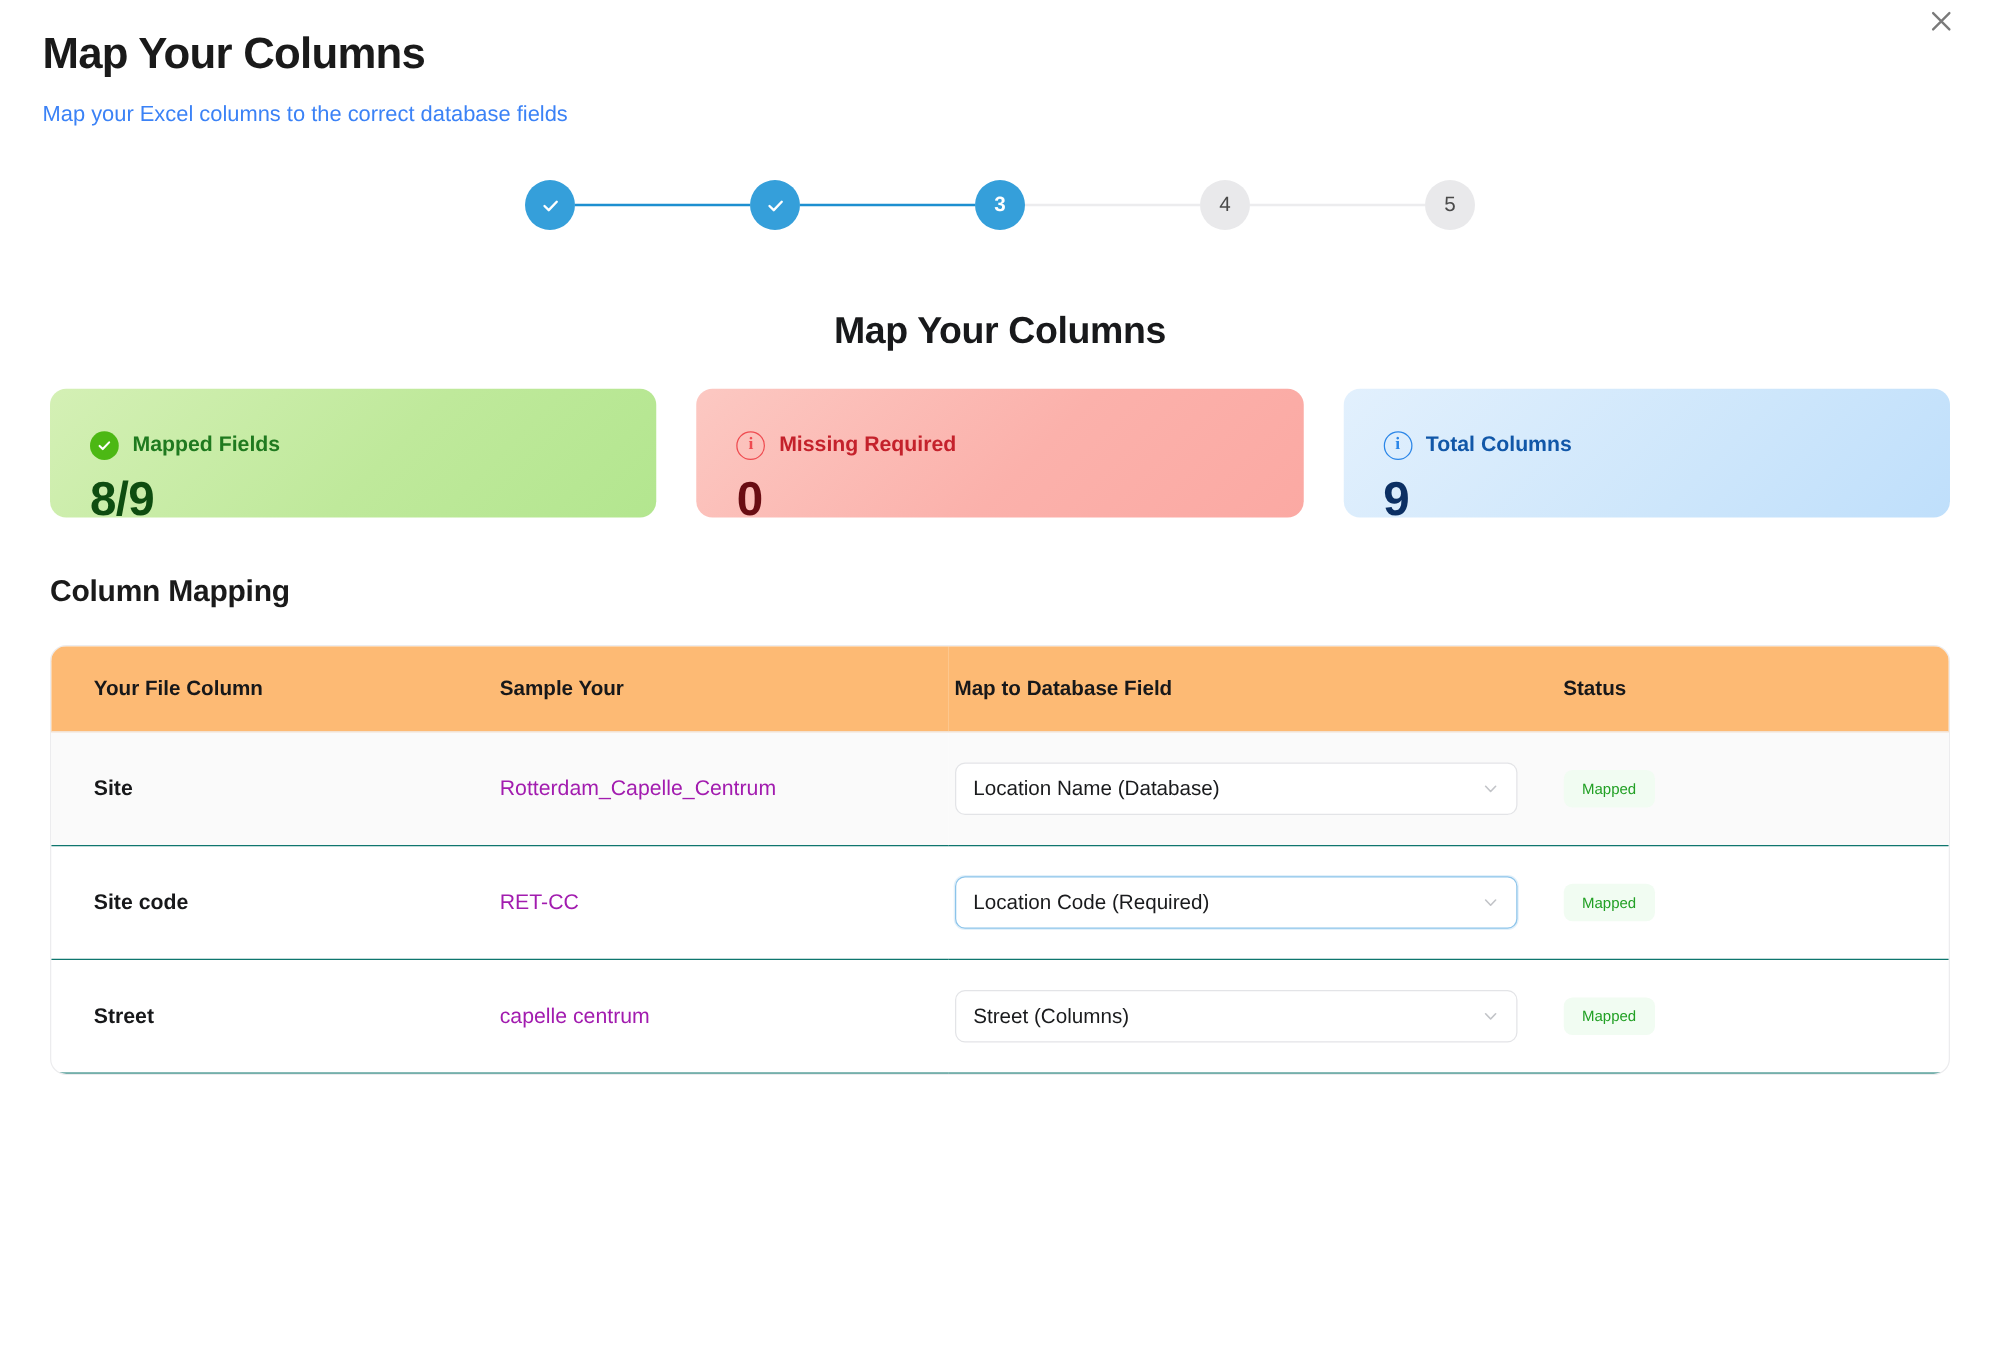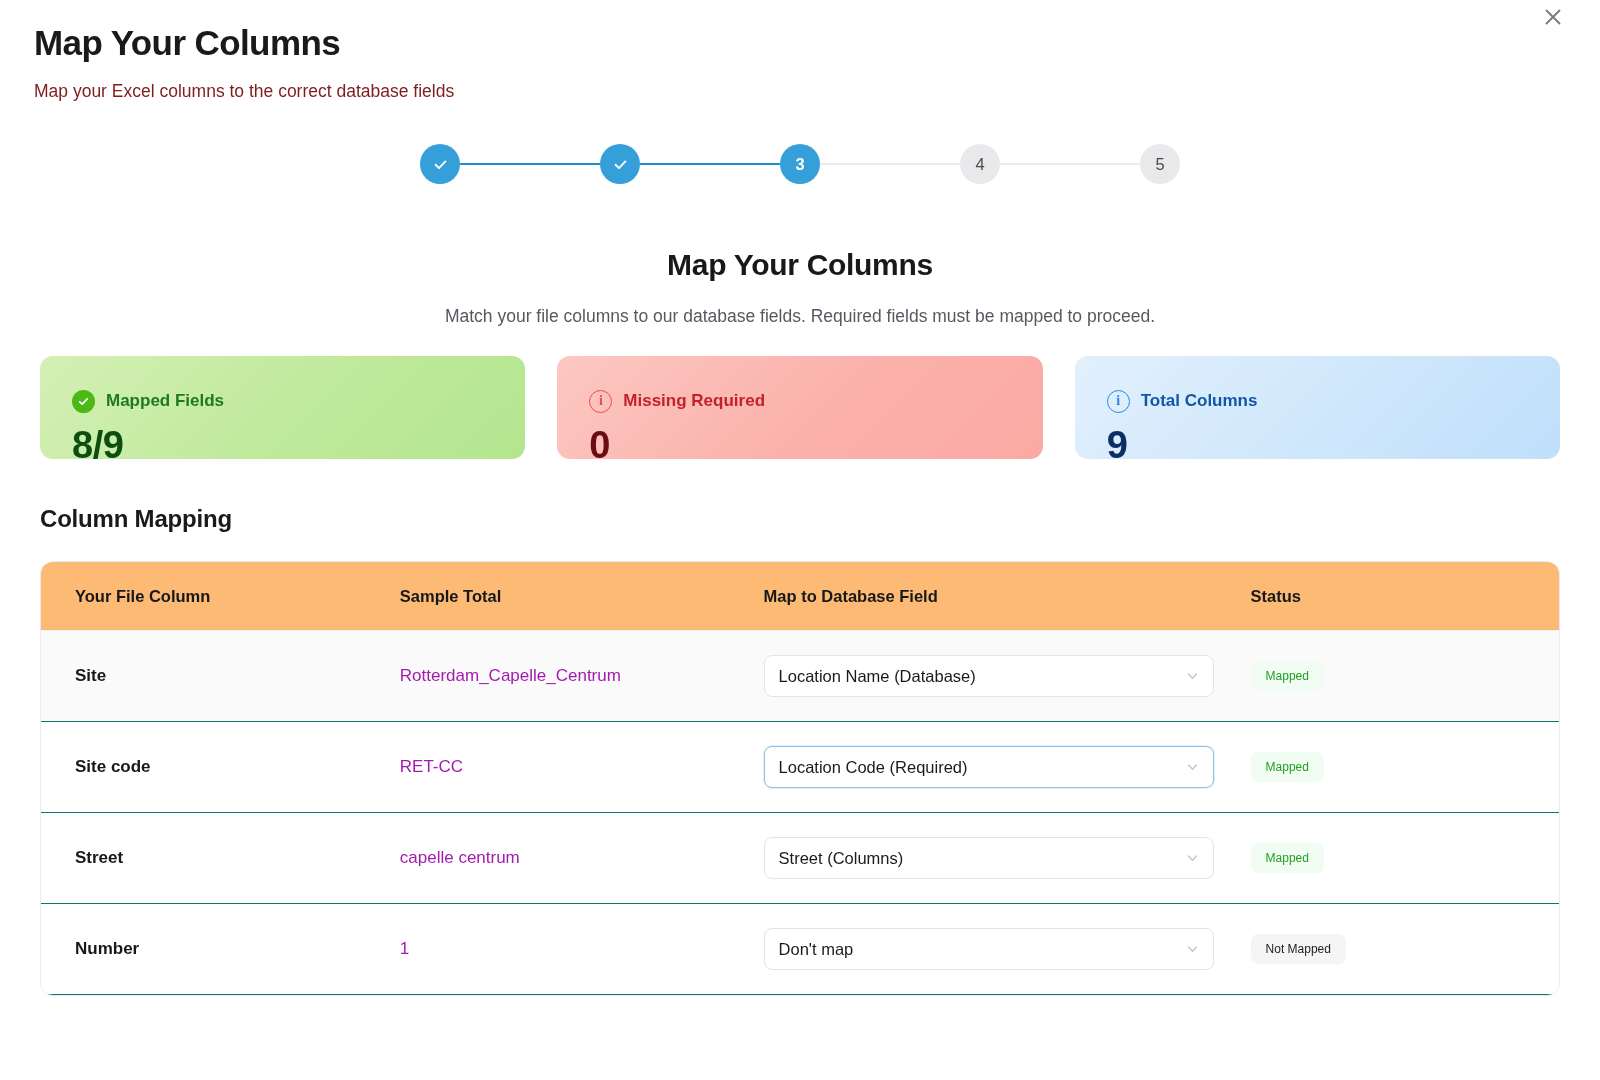--- a/index.html
+++ b/index.html
@@ -37,21 +37,21 @@
   .hdr-title {
     font-size: 35px;
     font-weight: bold;
     color: #1a1a1a;
     letter-spacing: -0.6px;
     line-height: 1.2;
   }
   .hdr-sub {
     margin-top: 17px;
     font-size: 17.5px;
-    color: #7f1d1d;
+    color: #3b82f6;
     font-weight: normal;
   }
 
   
   .stepper {
     margin-top: 42px;
     display: flex;
     align-items: center;
     justify-content: center;
     gap: 0;
@@ -296,21 +296,20 @@
     </div>
     <div class="step-line on"></div>
     <div class="step active">3</div>
     <div class="step-line off"></div>
     <div class="step todo">4</div>
     <div class="step-line off"></div>
     <div class="step todo">5</div>
   </div>
 
   <div class="main-title">Map Your Columns</div>
-  <div class="main-sub">Match your file columns to our database fields. Required fields must be mapped to proceed.</div>
 
   <div class="cards">
 
     <div class="card card-green">
       <div class="card-head">
         <span class="ic-check">
           <svg width="13" height="13" viewBox="0 0 13 13" fill="none">
             <path d="M2.7 6.8 L5.2 9.2 L10.3 3.9" stroke="#ffffff" stroke-width="1.7" stroke-linecap="round" stroke-linejoin="round"></path>
           </svg>
         </span>
@@ -343,21 +342,21 @@
     <table class="mapping">
       <colgroup>
         <col class="c-file">
           <col class="c-sample">
           <col class="c-map">
           <col class="c-status">
       </colgroup>
       <thead>
         <tr>
           <th class="th-file">Your File Column</th>
-          <th class="th-sample">Sample Total</th>
+          <th class="th-sample">Sample Your</th>
           <th class="th-map">Map to Database Field</th>
           <th class="th-status">Status</th>
         </tr>
       </thead>
       <tbody>
 
         <tr class="alt">
           <td class="td-file">Site</td>
           <td class="td-sample">Rotterdam_Capelle_Centrum</td>
           <td class="td-map">
@@ -404,35 +403,18 @@
                   <path d="M3.5 5.5 L7.5 9.7 L11.5 5.5" stroke="currentColor" stroke-width="1.3" stroke-linecap="round" stroke-linejoin="round"></path>
                 </svg>
               </span>
             </div>
           </td>
           <td class="td-status">
             <span class="badge mapped">Mapped</span>
           </td>
         </tr>
 
-        <tr>
-          <td class="td-file">Number</td>
-          <td class="td-sample">1</td>
-          <td class="td-map">
-            <div class="select">
-              <span>Don't map</span>
-              <span class="chev">
-                <svg width="15" height="15" viewBox="0 0 15 15" fill="none">
-                  <path d="M3.5 5.5 L7.5 9.7 L11.5 5.5" stroke="currentColor" stroke-width="1.3" stroke-linecap="round" stroke-linejoin="round"></path>
-                </svg>
-              </span>
-            </div>
-          </td>
-          <td class="td-status">
-            <span class="badge notmapped">Not Mapped</span>
-          </td>
-        </tr>
 
       </tbody>
     </table>
   </div>
 
 </div>
 
 </body></html>

